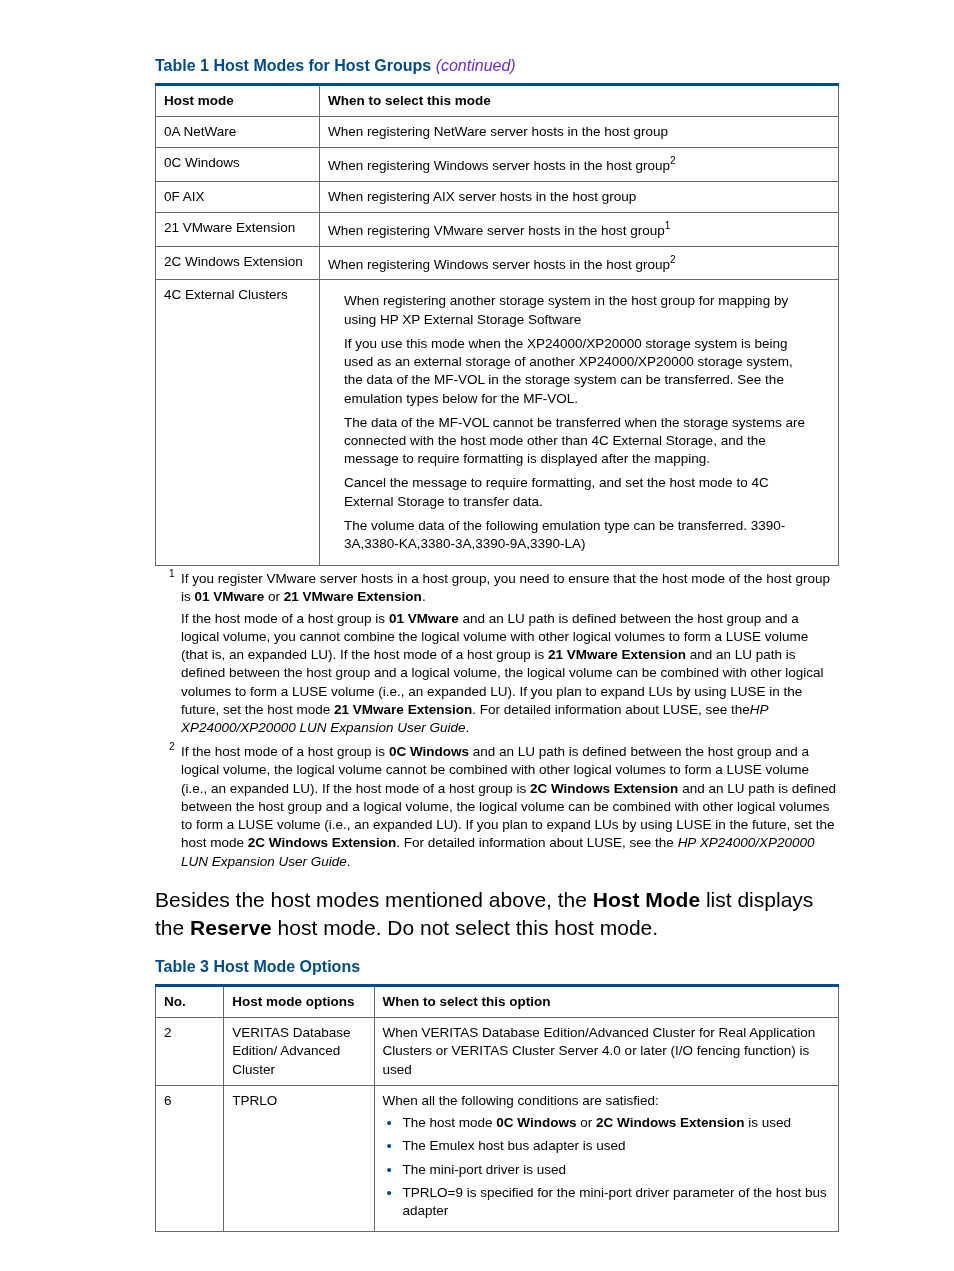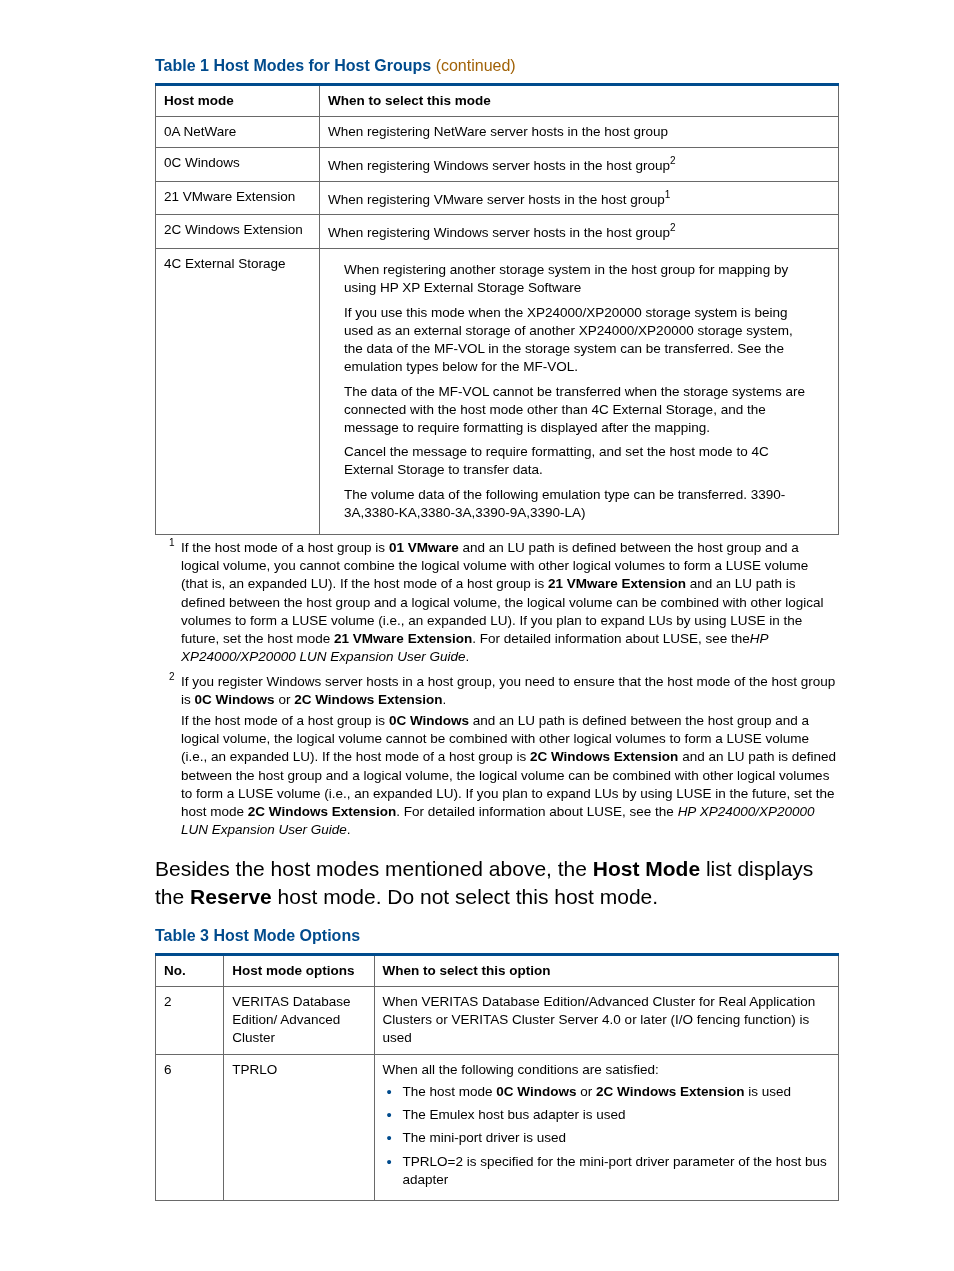--- a/index.html
+++ b/index.html
@@ -11,21 +11,22 @@
     background: #fff;
     line-height: 1.35;
   }
   .table-title {
     color: #004b8d;
     font-weight: bold;
     font-size: 16px;
     margin-bottom: 6px;
   }
   .table-title .continued {
-    color: #a16207;
+    font-style: italic;
+    color: #6d28d9;
     font-weight: normal;
   }
   table.doc-table {
     width: 100%;
     border-collapse: collapse;
     margin-bottom: 4px;
   }
   table.doc-table th,
   table.doc-table td {
     border: 1px solid #696969;
@@ -115,51 +116,55 @@
   <tbody>
     <tr>
       <td>0A NetWare</td>
       <td>When registering NetWare server hosts in the host group</td>
     </tr>
     <tr>
       <td>0C Windows</td>
       <td><span>When registering Windows server hosts in the host group</span><span class="sup">2</span></td>
     </tr>
     <tr>
+      <td>0F AIX</td>
+      <td>When registering AIX server hosts in the host group</td>
+    </tr>
+    <tr>
       <td>21 VMware Extension</td>
       <td><span>When registering VMware server hosts in the host group</span><span class="sup">1</span></td>
     </tr>
     <tr>
       <td>2C Windows Extension</td>
       <td><span>When registering Windows server hosts in the host group</span><span class="sup">2</span></td>
     </tr>
     <tr>
-      <td>4C External Storage</td>
+      <td>4C External Clusters</td>
       <td>
         <div class="para">When registering another storage system in the host group for mapping by using HP XP External Storage Software</div>
         <div class="para">If you use this mode when the XP24000/XP20000 storage system is being used as an external storage of another XP24000/XP20000 storage system, the data of the MF-VOL in the storage system can be transferred. See the emulation types below for the MF-VOL.</div>
         <div class="para">The data of the MF-VOL cannot be transferred when the storage systems are connected with the host mode other than 4C External Storage, and the message to require formatting is displayed after the mapping.</div>
         <div class="para">Cancel the message to require formatting, and set the host mode to 4C External Storage to transfer data.</div>
         <div class="para">The volume data of the following emulation type can be transferred. 3390-3A,3380-KA,3380-3A,3390-9A,3390-LA)</div>
       </td>
     </tr>
   </tbody>
 </table>
 
 <div class="footnotes">
   <div class="fn-row">
     <div class="fn-idx">1</div>
     <div class="fn-body">
+      <p><span>If you register VMware server hosts in a host group, you need to ensure that the host mode of the host group is </span><b>01 VMware</b><span> or </span><b>21 VMware Extension</b><span>.</span></p>
       <p><span>If the host mode of a host group is </span><b>01 VMware</b><span> and an LU path is defined between the host group and a logical volume, you cannot combine the logical volume with other logical volumes to form a LUSE volume (that is, an expanded LU). If the host mode of a host group is </span><b>21 VMware Extension</b><span> and an LU path is defined between the host group and a logical volume, the logical volume can be combined with other logical volumes to form a LUSE volume (i.e., an expanded LU). If you plan to expand LUs by using LUSE in the future, set the host mode </span><b>21 VMware Extension</b><span>. For detailed information about LUSE, see the</span><i>HP XP24000/XP20000 LUN Expansion User Guide</i><span>.</span></p>
     </div>
   </div>
   <div class="fn-row">
     <div class="fn-idx">2</div>
     <div class="fn-body">
-      <p><span>If you register Windows server hosts in a host group, you need to ensure that the host mode of the host group is </span><b>0C Windows</b><span> or </span><b>2C Windows Extension</b><span>.</span></p>
       <p><span>If the host mode of a host group is </span><b>0C Windows</b><span> and an LU path is defined between the host group and a logical volume, the logical volume cannot be combined with other logical volumes to form a LUSE volume (i.e., an expanded LU). If the host mode of a host group is </span><b>2C Windows Extension</b><span> and an LU path is defined between the host group and a logical volume, the logical volume can be combined with other logical volumes to form a LUSE volume (i.e., an expanded LU). If you plan to expand LUs by using LUSE in the future, set the host mode </span><b>2C Windows Extension</b><span>. For detailed information about LUSE, see the </span><i>HP XP24000/XP20000 LUN Expansion User Guide</i><span>.</span></p>
     </div>
   </div>
 </div>
 
 <p class="body-para">
   <span>Besides the host modes mentioned above, the </span><b>Host Mode</b><span> list displays the </span><b>Reserve</b><span> host mode. Do not select this host mode.</span>
 </p>
 
 <div class="table-title">Table 3 Host Mode Options</div>
@@ -180,18 +185,18 @@
     </tr>
     <tr>
       <td>6</td>
       <td>TPRLO</td>
       <td>
         <span>When all the following conditions are satisfied:</span>
         <ul class="bullets">
           <li><span>The host mode </span><b>0C Windows</b><span> or </span><b>2C Windows Extension</b><span> is used</span></li>
           <li>The Emulex host bus adapter is used</li>
           <li>The mini-port driver is used</li>
-          <li>TPRLO=2 is specified for the mini-port driver parameter of the host bus adapter</li>
+          <li>TPRLO=9 is specified for the mini-port driver parameter of the host bus adapter</li>
         </ul>
       </td>
     </tr>
   </tbody>
 </table>
 
 </body></html>

